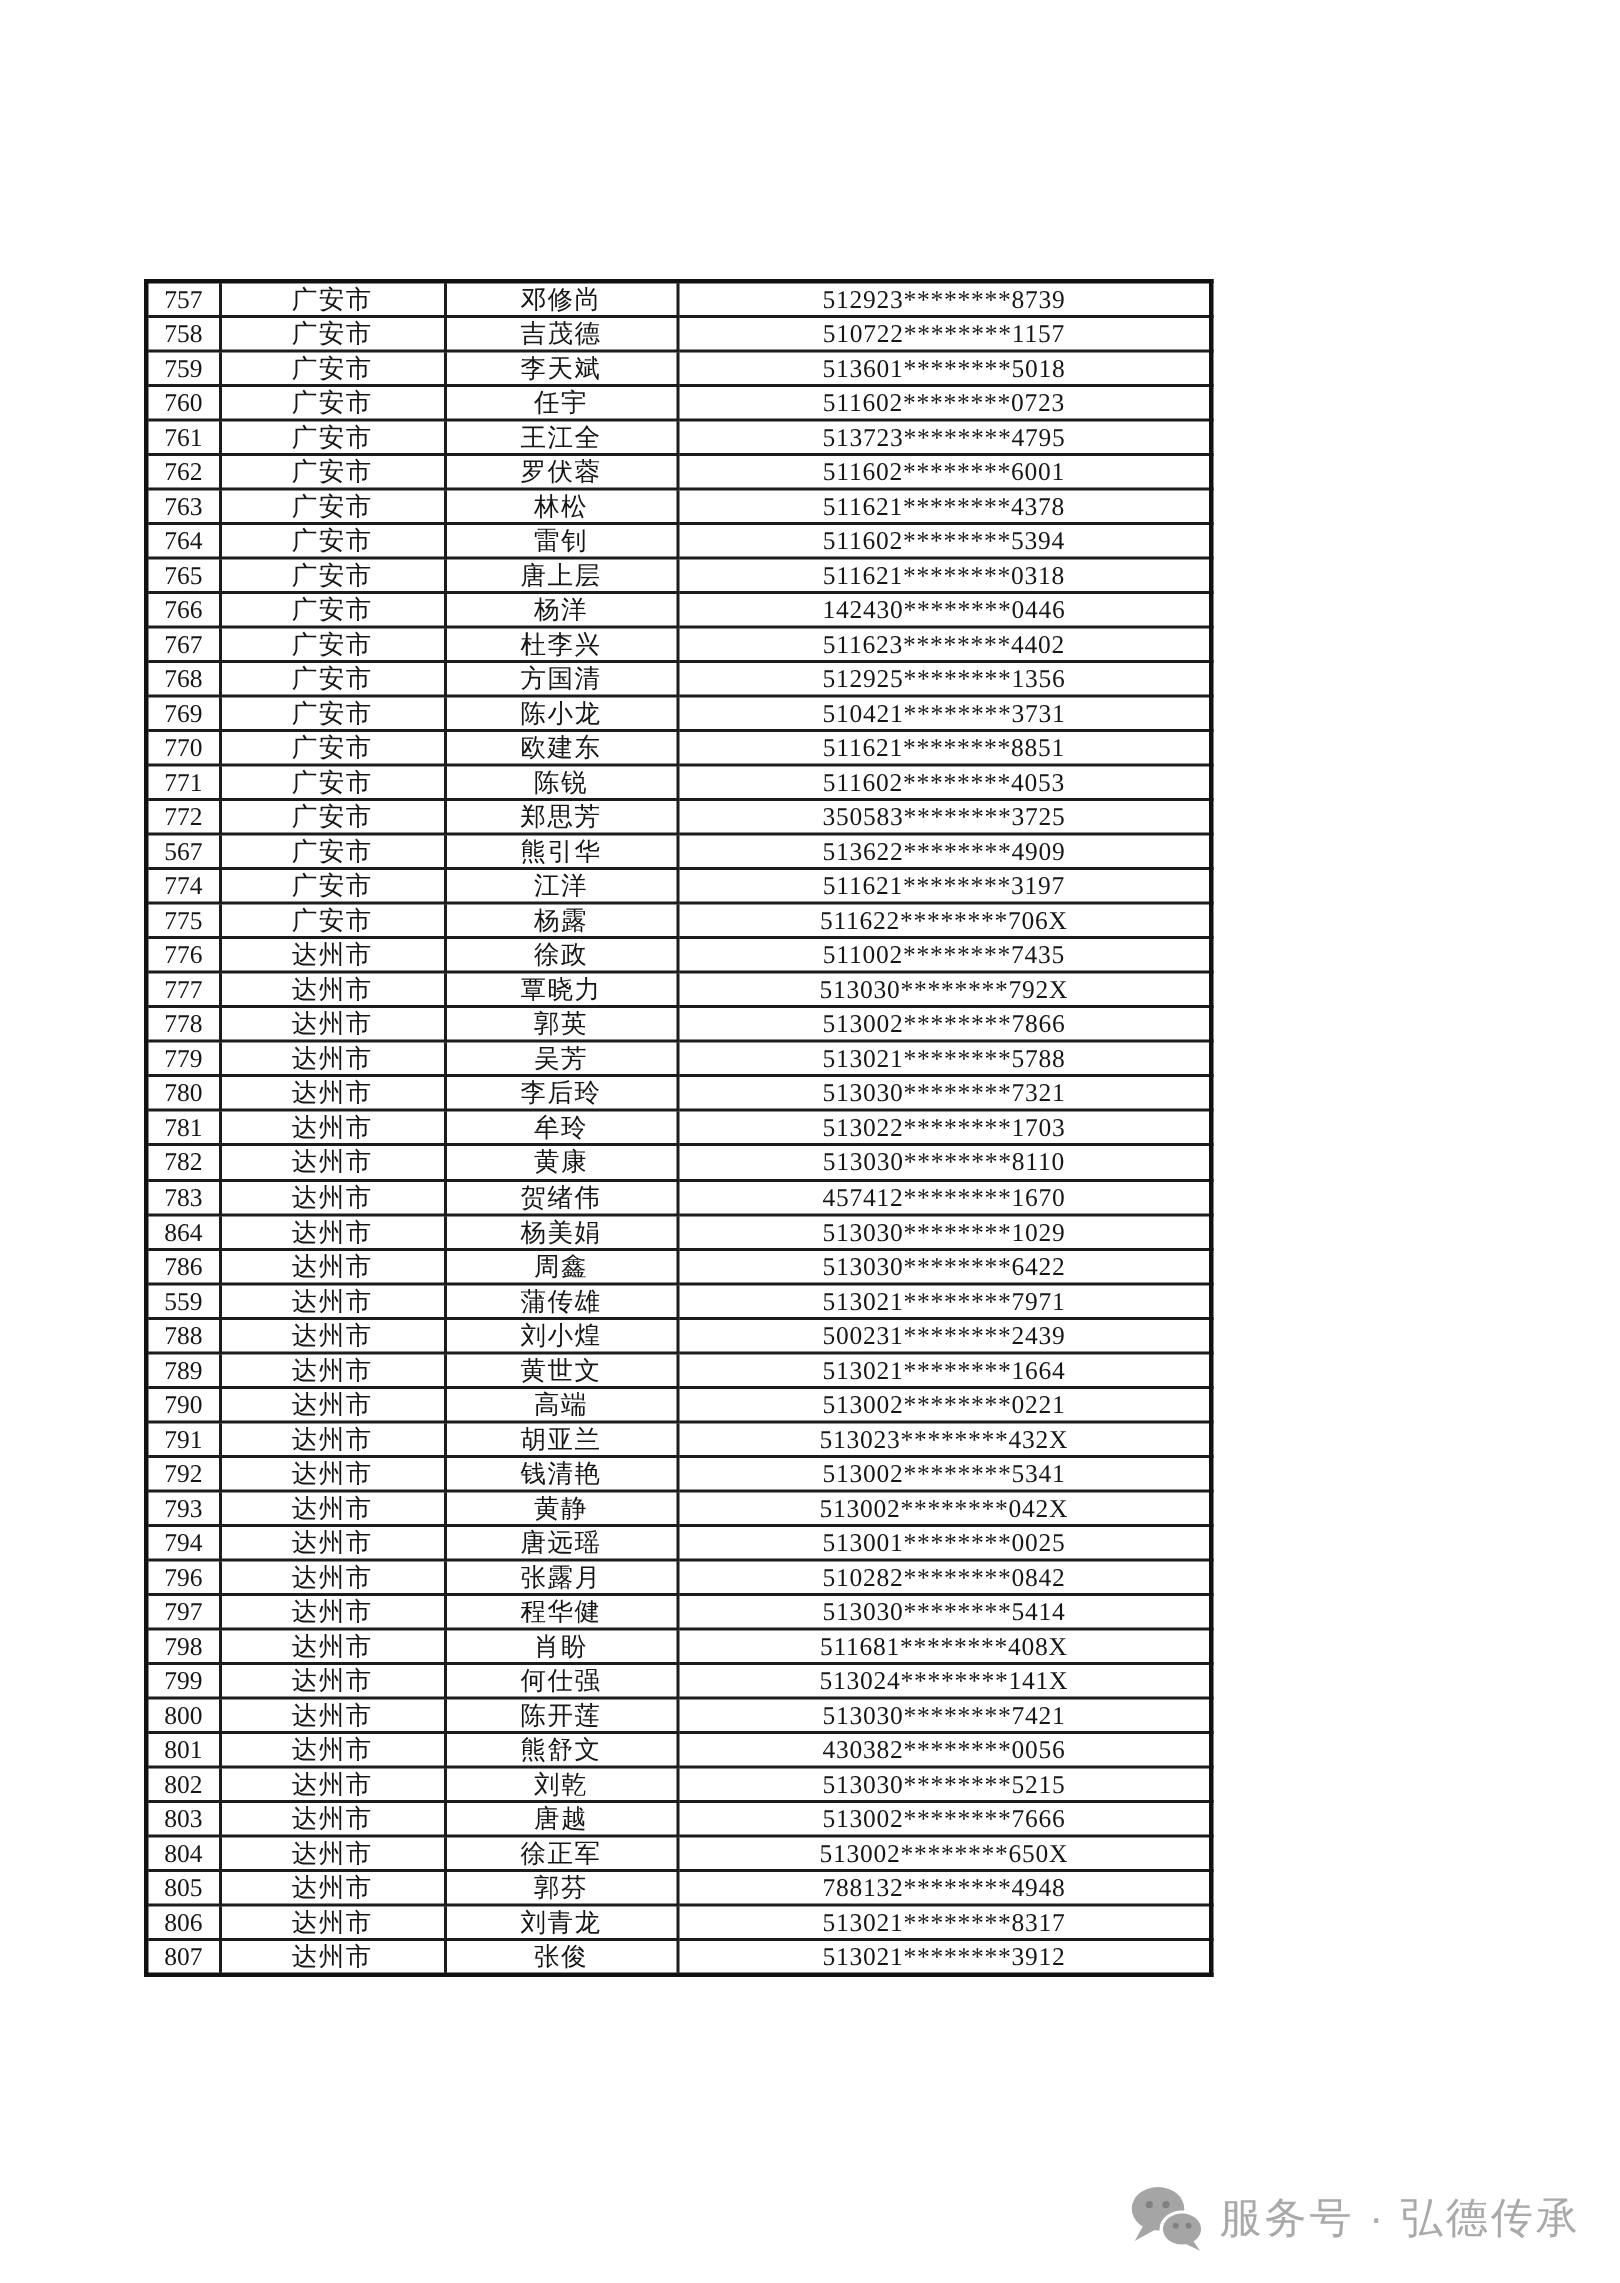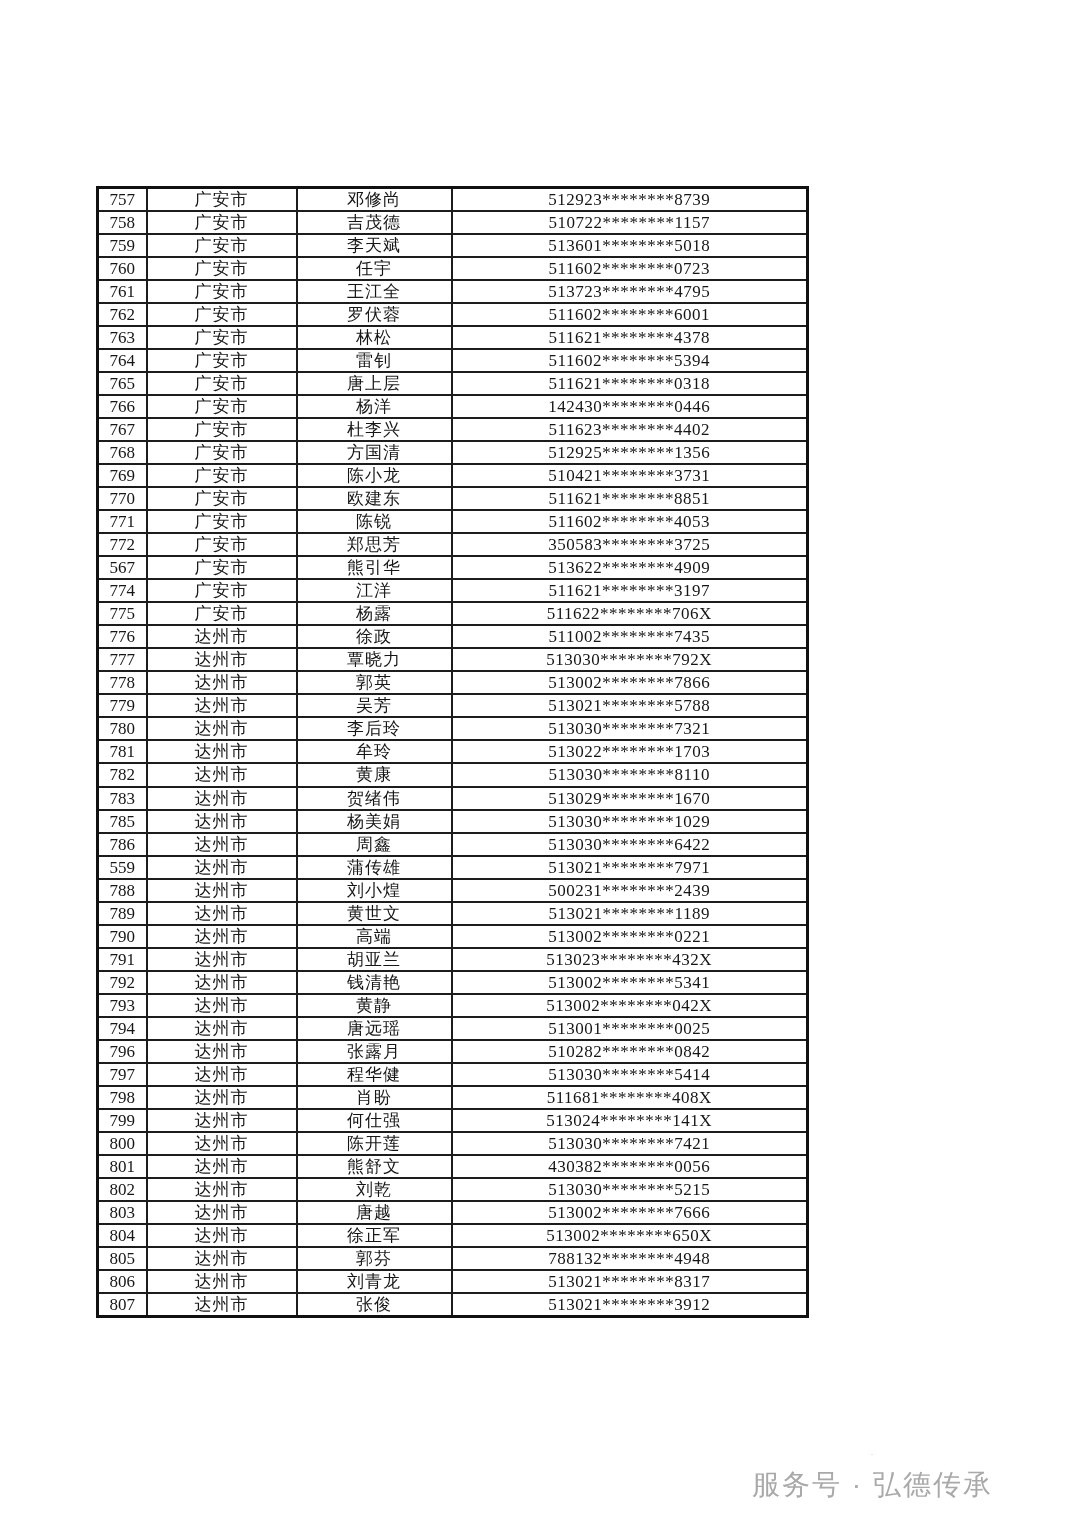--- a/index.html
+++ b/index.html
@@ -41,21 +41,20 @@
   td.c3 { font-size: 17.5px; letter-spacing: 0.5px; }
   .watermark {
     position: absolute;
     left: 752px;
     top: 1454px;
     height: 50px;
     display: flex;
     align-items: center;
     gap: 11px;
     color: #a9a9a9;
-    flex-direction: column;
   }
   .watermark .wm-label {
     font-size: 28px;
     letter-spacing: 2px;
     font-family: "Liberation Sans", "DejaVu Sans", sans-serif;
     white-space: nowrap;
   }
   .wm-icon { display: block; }
 </style>
 </head>
@@ -224,24 +223,24 @@
         <tr>
           <td class="c0">782</td>
           <td class="c1">达州市</td>
           <td class="c2">黄康</td>
           <td class="c3">513030********8110</td>
         </tr>
         <tr>
           <td class="c0">783</td>
           <td class="c1">达州市</td>
           <td class="c2">贺绪伟</td>
-          <td class="c3">513029********1670</td>
-        </tr>
-        <tr>
-          <td class="c0">785</td>
+          <td class="c3">457412********1670</td>
+        </tr>
+        <tr>
+          <td class="c0">864</td>
           <td class="c1">达州市</td>
           <td class="c2">杨美娟</td>
           <td class="c3">513030********1029</td>
         </tr>
         <tr>
           <td class="c0">786</td>
           <td class="c1">达州市</td>
           <td class="c2">周鑫</td>
           <td class="c3">513030********6422</td>
         </tr>
@@ -254,21 +253,21 @@
         <tr>
           <td class="c0">788</td>
           <td class="c1">达州市</td>
           <td class="c2">刘小煌</td>
           <td class="c3">500231********2439</td>
         </tr>
         <tr>
           <td class="c0">789</td>
           <td class="c1">达州市</td>
           <td class="c2">黄世文</td>
-          <td class="c3">513021********1189</td>
+          <td class="c3">513021********1664</td>
         </tr>
         <tr>
           <td class="c0">790</td>
           <td class="c1">达州市</td>
           <td class="c2">高端</td>
           <td class="c3">513002********0221</td>
         </tr>
         <tr>
           <td class="c0">791</td>
           <td class="c1">达州市</td>

